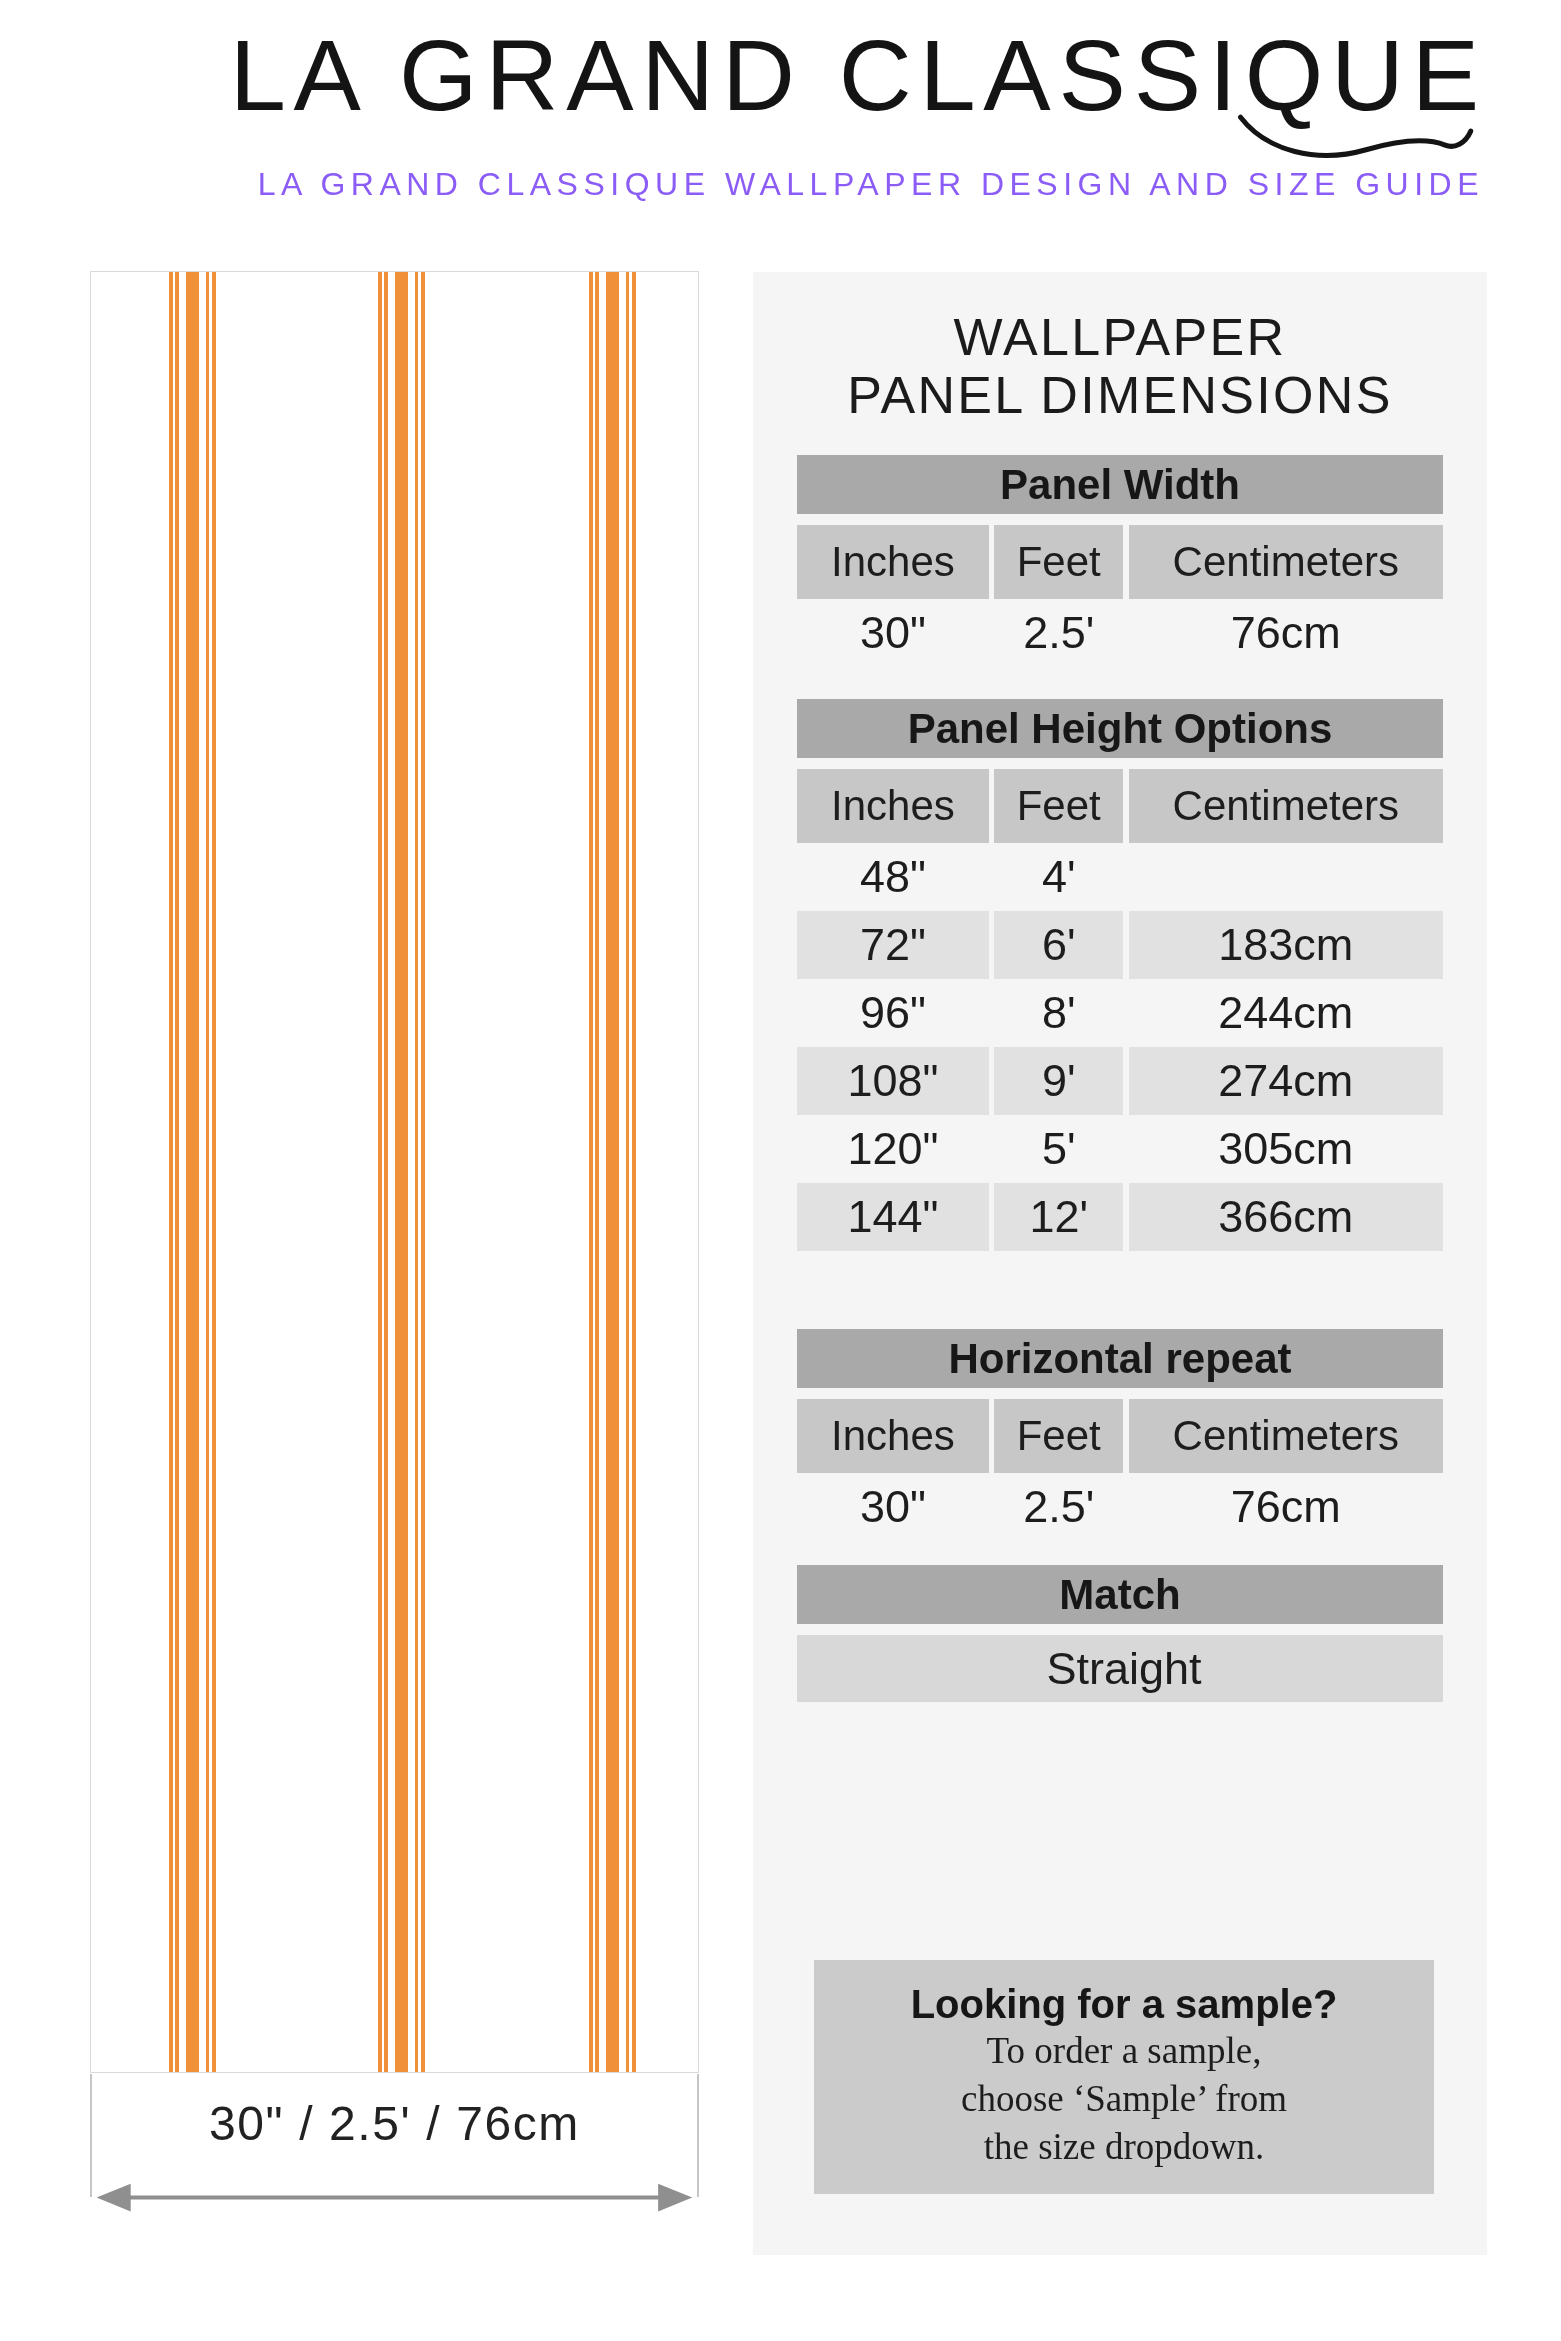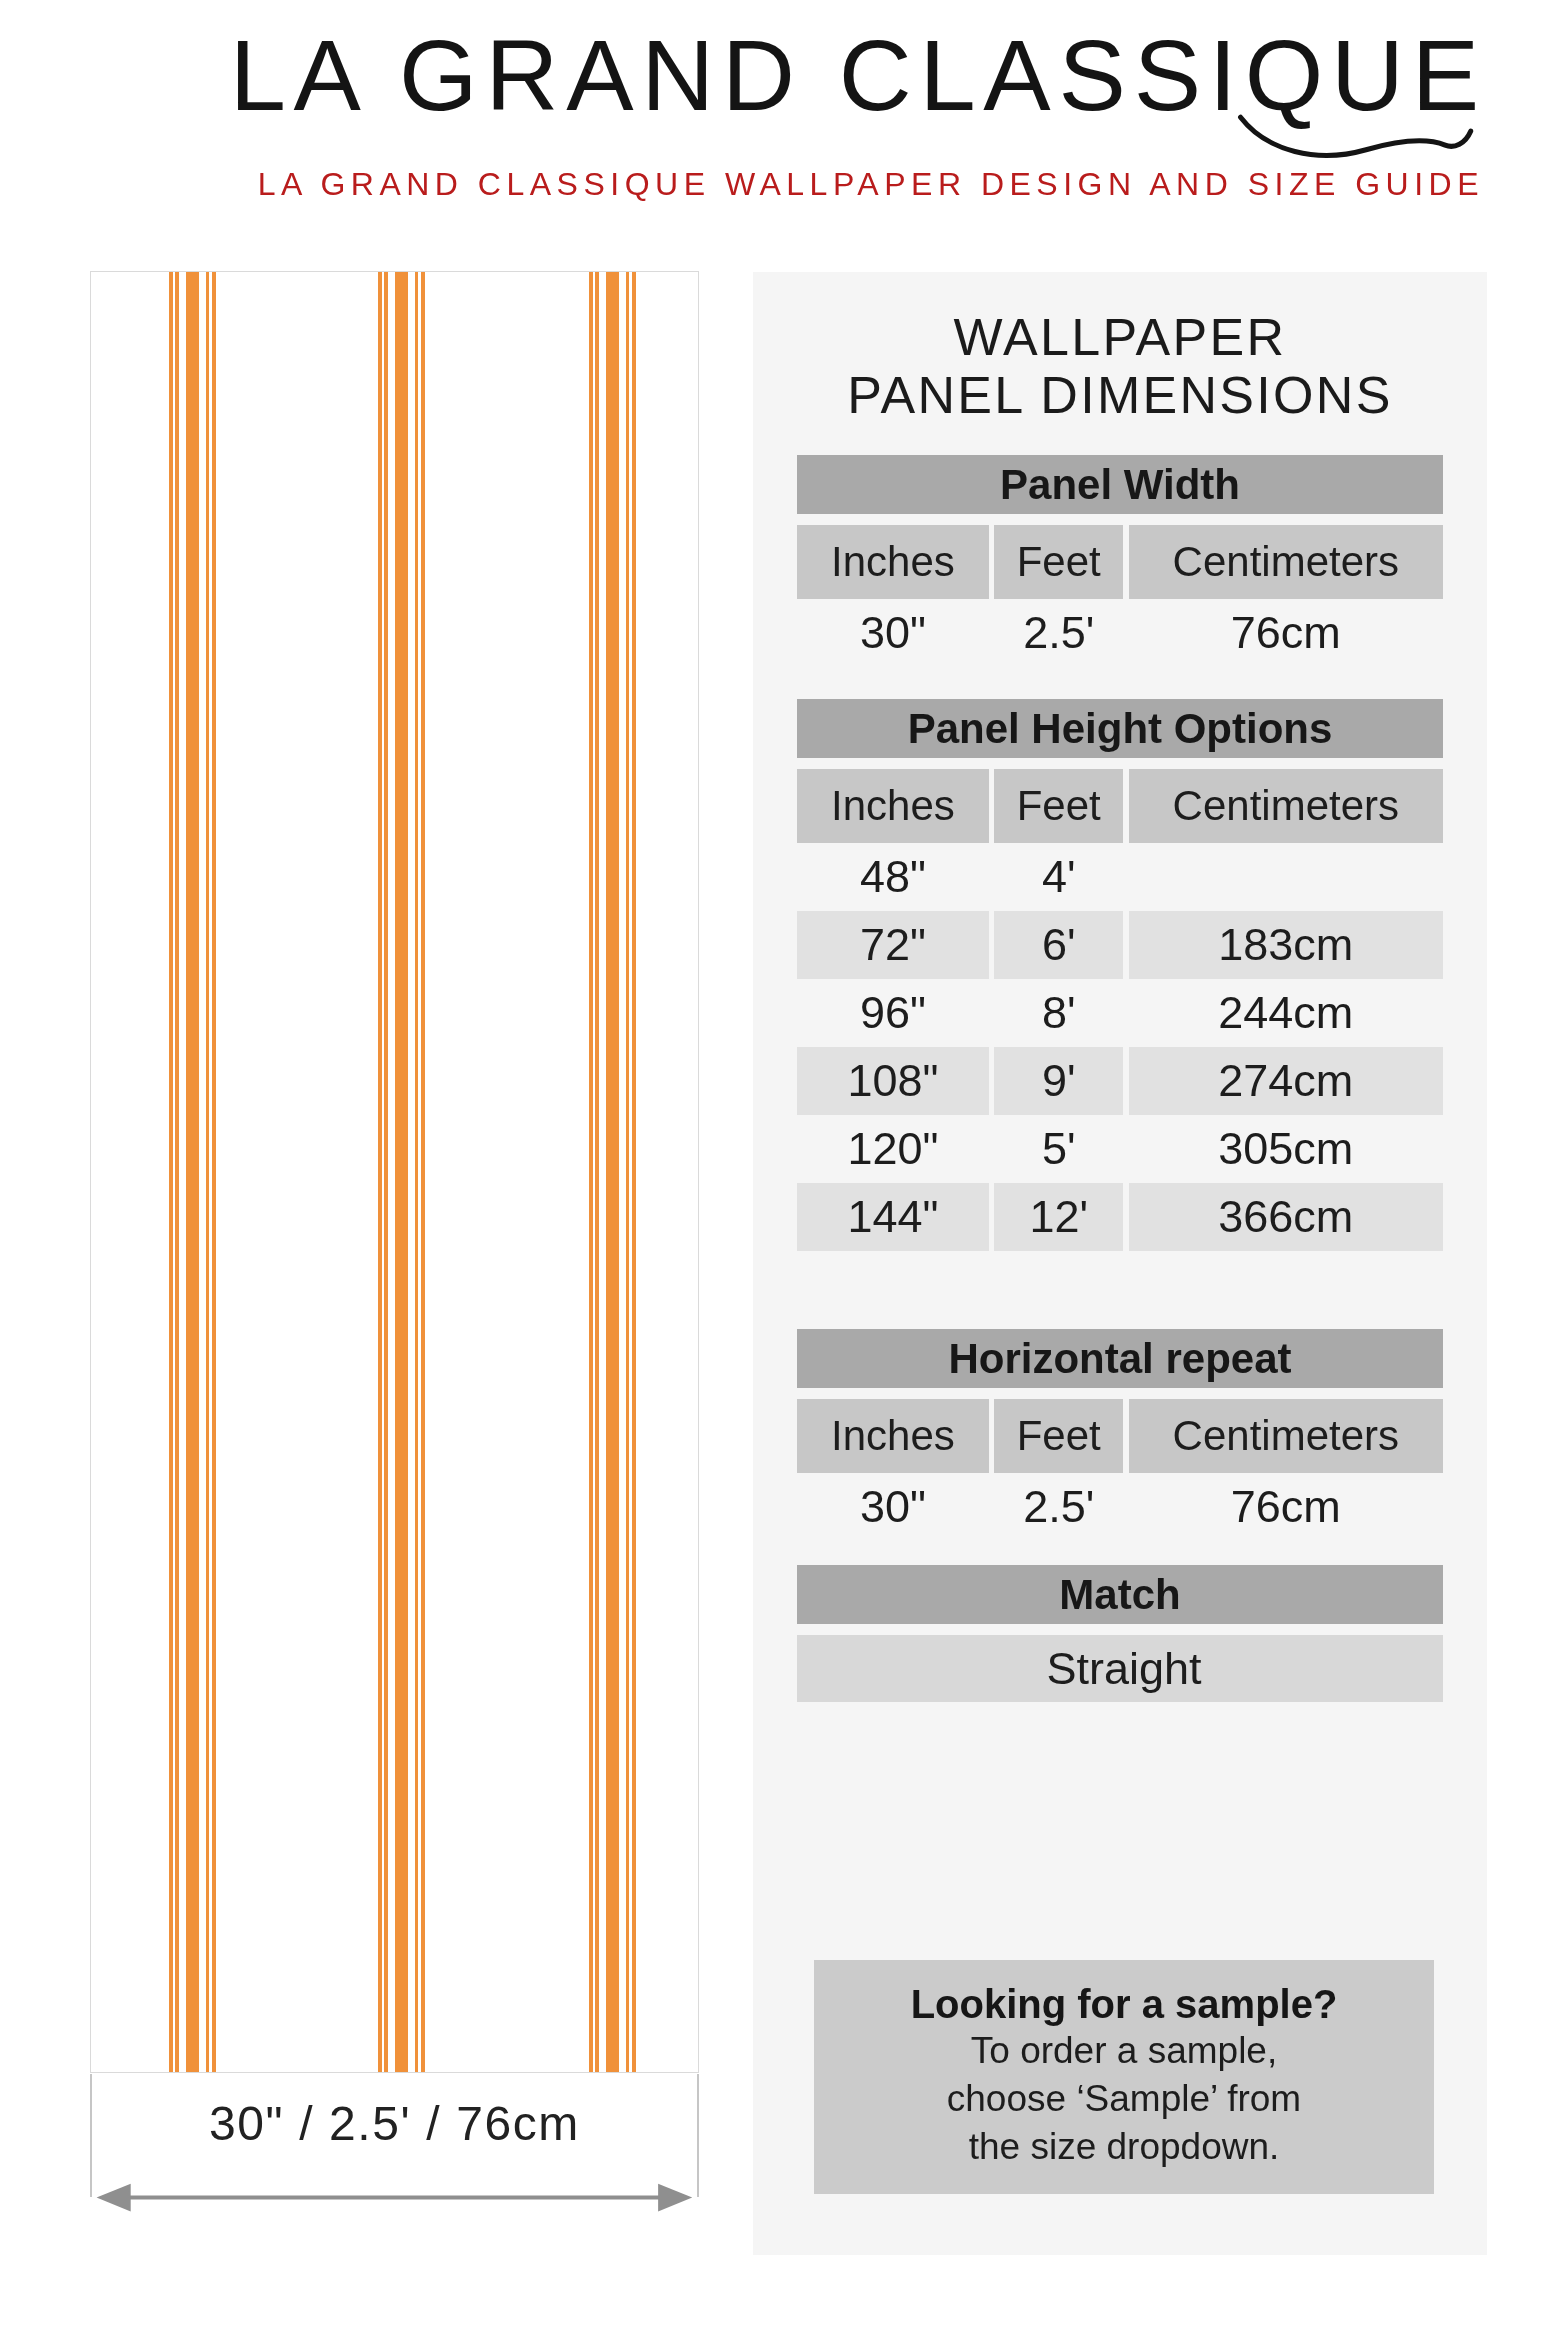--- a/index.html
+++ b/index.html
@@ -9,21 +9,21 @@
   }
   
   .brand-title{
     position:absolute;top:20px;right:74px;margin:0;
     font-size:101px;font-weight:300;letter-spacing:7.8px;color:#141414;
     white-space:nowrap;line-height:1.1;
   }
   .title-flourish{position:absolute;top:111px;right:84px;width:242px;height:62px;}
   .subtitle{
     position:absolute;top:166px;right:77px;
-    font-size:32px;font-weight:300;letter-spacing:5.5px;color:#b91c1c;white-space:nowrap;
+    font-size:32px;font-weight:300;letter-spacing:5.5px;color:#8b5cf6;white-space:nowrap;
   }
   
   .preview{
     position:absolute;left:90px;top:271px;width:609px;height:1802px;
     background:#ffffff;border:1.6px solid #dadada;box-sizing:border-box;
   }
   .stripe-group{position:absolute;top:0;bottom:0;width:47px;display:flex;}
   .stripe-group .s{height:100%;}
   .stripe-group .on{background:var(--c-stripe,#F0913A);}
   .sg1{left:78px;} .sg2{left:287px;} .sg3{left:498px;}
@@ -63,21 +63,21 @@
   .sec-match{margin-top:25px;}
   .match-value{
     height:67px;background:var(--c-match-bg,#d8d8d8);
     display:flex;align-items:center;justify-content:center;font-size:45px;padding-left:8px;
   }
   .sample-box{
     margin:258px 0 8px 17px;width:620px;background:var(--c-sample-bg,#cbcbcb);
     box-sizing:border-box;padding:22px 15.6px 23.4px 15.6px;text-align:center;
   }
   .sample-heading{font-size:40px;font-weight:700;color:#161616;}
-  .sample-line{font-size:37px;line-height:48px;color:#1d1d1d;}
+  .sample-line{font-size:37px;line-height:48px;color:#1d1d1d;font-family:Liberation Serif, serif;}
   .sample-line:first-of-type{margin-top:7.8px;}
 </style>
 </head>
 <body>
 
 <div class="page">
 
   <h1 class="brand-title">LA GRAND CLASSIQUE</h1>
   <svg class="title-flourish" viewBox="0 0 310 80" fill="none">
     <path d="M6 8 C 40 52, 105 68, 168 50 C 210 38, 245 34, 270 44 C 282 49, 296 42, 303 26" stroke="#141414" stroke-width="6.5" stroke-linecap="round" fill="none"></path>

